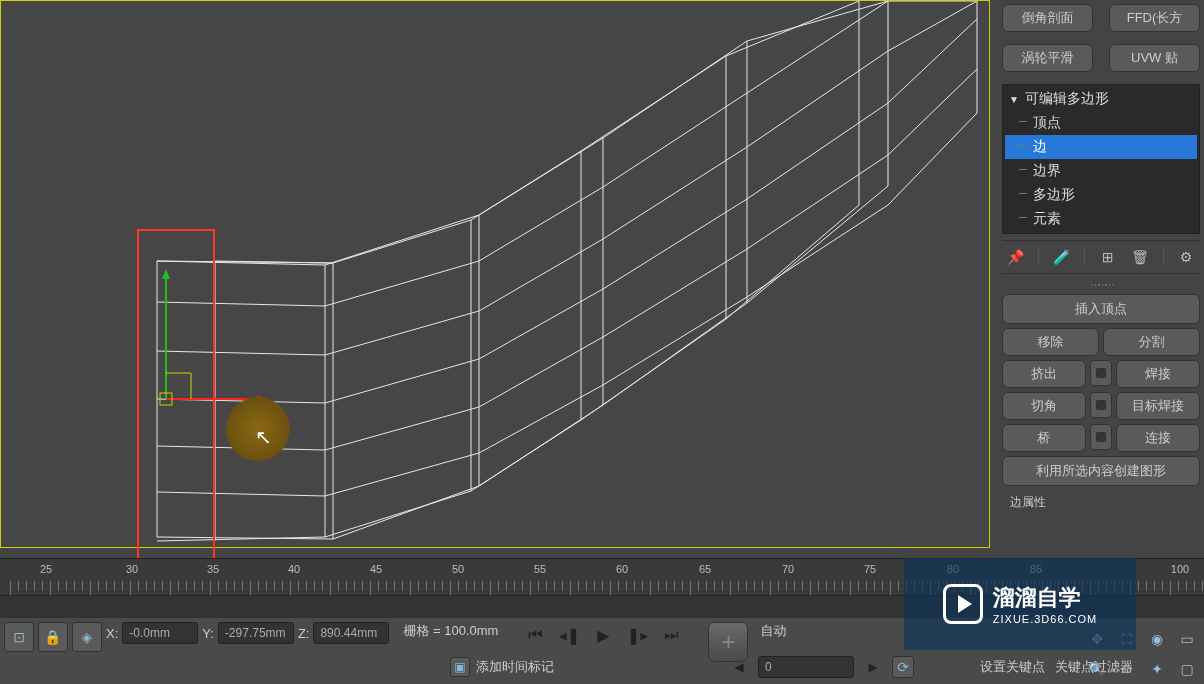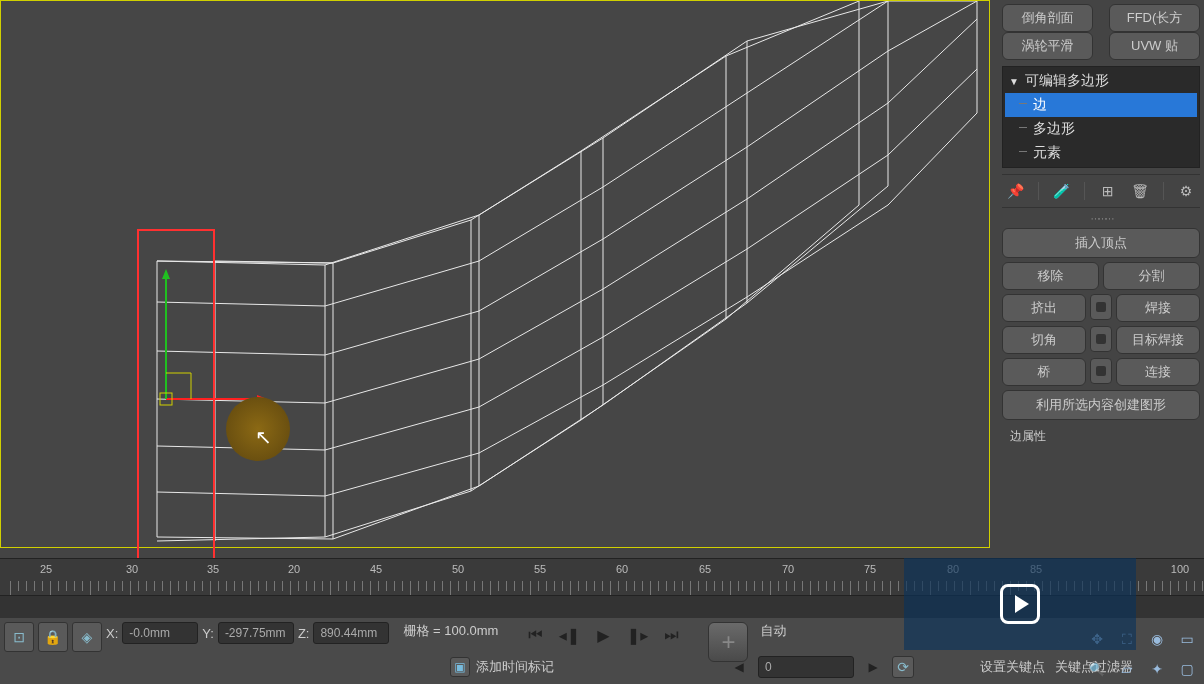--- a/index.html
+++ b/index.html
@@ -24,21 +24,21 @@
     .mouse-cursor {
       position: absolute; left: 254px; top: 424px; color: #fff; font-size: 20px;
       pointer-events: none; z-index: 20;
     }
     
     .right-panel {
       position: absolute; right: 0; top: 0; width: 206px; height: 540px;
       background: #444; padding: 4px;
     }
     
-    .btn-row { display: flex; gap: 16px; margin-bottom: 0; }
+    .btn-row { display: flex; gap: 16px; margin-bottom: 12px; }
     .panel-btn {
       flex: 1; background: #5a5a5a; border: 1px solid #333; color: #ccc;
       font-size: 13px; padding: 4px 0; text-align: center; border-radius: 6px;
       cursor: pointer;
     }
     
     .modifier-stack {
       margin: 6px 0; background: #2a2a2a; border: 1px solid #222; padding: 2px;
     }
     .mod-header {
@@ -228,21 +228,23 @@
   <div class="btn-row">
     <div class="panel-btn">涡轮平滑</div>
     <div class="panel-btn">UVW 贴</div>
   </div>
 
   <div class="modifier-stack">
     <div class="mod-header">
       <span class="mod-triangle">▼</span>
       <span>可编辑多边形</span>
     </div>
+    <div class="mod-item">顶点</div>
     <div class="mod-item selected">边</div>
+    <div class="mod-item">边界</div>
     <div class="mod-item">多边形</div>
     <div class="mod-item">元素</div>
   </div>
 
   <div class="toolbar-row">
     <span class="toolbar-icon">📌</span>
     <span class="toolbar-sep"></span>
     <span class="toolbar-icon">🧪</span>
     <span class="toolbar-sep"></span>
     <span class="toolbar-icon">⊞</span>
@@ -282,21 +284,21 @@
   </div>
   <div class="full-btn">利用所选内容创建图形</div>
   <div class="section-label">边属性</div>
 </div>
 
 <div class="timeline">
   <div class="timeline-ticks">
       <div class="tick" style="left: 46px;">25</div>
       <div class="tick" style="left: 132px; text-align: right;">30</div>
       <div class="tick" style="left: 213px;">35</div>
-      <div class="tick" style="left: 294px;">20</div>
+      <div class="tick" style="left: 294px;">40</div>
       <div class="tick" style="left: 376px;">45</div>
       <div class="tick" style="left: 458px;">50</div>
       <div class="tick" style="left: 540px;">55</div>
       <div class="tick" style="left: 622px; text-align: center;">60</div>
       <div class="tick" style="left: 705px;">65</div>
       <div class="tick" style="left: 788px;">70</div>
       <div class="tick" style="left: 870px;">75</div>
       <div class="tick" style="left: 953px;">80</div>
       <div class="tick" style="left: 1036px;">85</div>
       <div class="tick" style="left: 1180px;">100</div>
@@ -504,13 +506,17 @@
 
 <div class="right-icons" style="top:658px">
   <span class="ri">🔍</span>
   <span class="ri">▱</span>
   <span class="ri">✦</span>
   <span class="ri">▢</span>
 </div>
 
 <div class="watermark">
   <div class="wm-play"></div>
+  <div class="wm-text">
+    <div class="wm-title">溜溜自学</div>
+    <div class="wm-sub">ZIXUE.3D66.COM</div>
+  </div>
 </div>
 
 </body></html>

